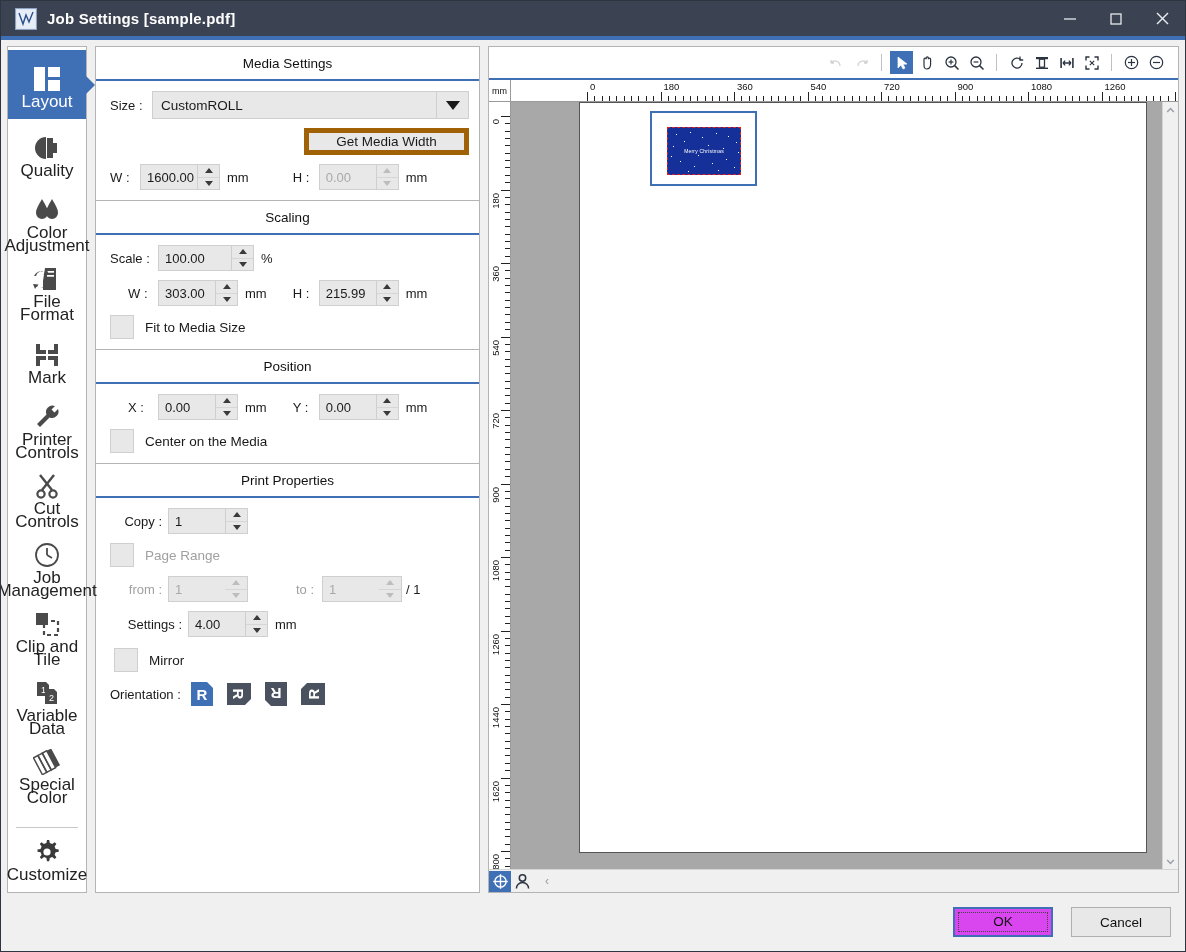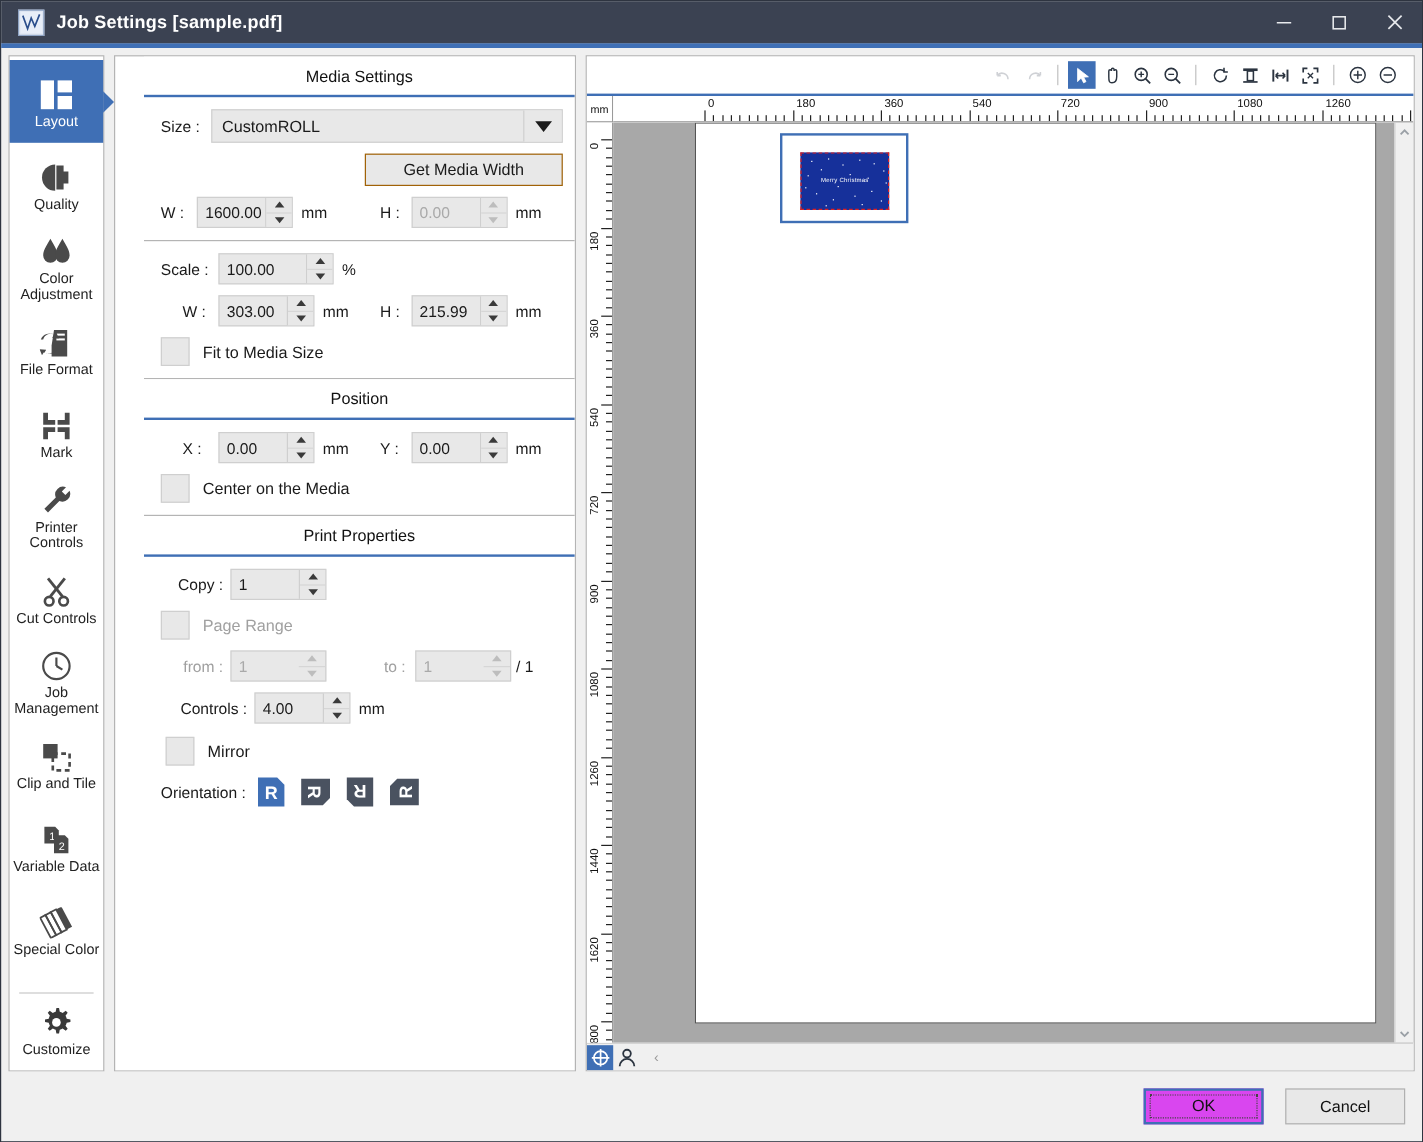--- a/index.html
+++ b/index.html
@@ -33,34 +33,34 @@
   .main { flex:1; display:flex; padding:6px 6px 0 6px; gap:0; overflow:hidden; }
 
   
   .sidebar { width:80px; flex:0 0 80px; background:#ffffff; border:1px solid #b4b4b4;
              display:flex; flex-direction:column; align-items:stretch; padding-top:3px;
              position:relative; }
   .side-item { height:69px; display:flex; flex-direction:column; align-items:center;
                justify-content:center; color:#333; position:relative; }
   .side-item .ico { height:30px; display:flex; align-items:flex-end; justify-content:center;
                     margin-bottom:3px; }
-  .side-item .lbl { font-size:12px; line-height:13px; text-align:center; color:#222; }
+  .side-item .lbl { font-size:17px; line-height:13px; text-align:center; color:#222; }
   .side-item.active { background:#3f6fb5; }
   .side-item.active .lbl { color:#fff; }
   .side-item.active::after { content:""; position:absolute; right:-9px; top:50%;
       transform:translateY(-50%); border-top:9px solid transparent;
       border-bottom:9px solid transparent; border-left:9px solid #3f6fb5; }
   .side-spacer { flex:1; }
   .side-sep { height:1px; background:#c8c8c8; margin:0 8px; }
   .side-item.customize { height:60px; margin-bottom:4px; }
 
   
   .settings { width:385px; flex:0 0 385px; margin-left:8px; background:#fff;
               border:1px solid #b4b4b4; display:flex; flex-direction:column;
-              overflow:hidden;padding-left:24px; }
+              overflow:hidden; }
   .group-hdr { text-align:center; font-size:13.5px; padding:9px 0 8px;
                border-bottom:2px solid #3f6fb5; background:#fff; color:#111; }
   .group-body { padding:10px 10px 10px 14px; border-bottom:1px solid #b4b4b4; }
   .group-body.last { border-bottom:none; }
 
   .row { display:flex; align-items:center; margin-bottom:9px; }
   .row:last-child { margin-bottom:0; }
   .lab { font-size:13px; color:#1a1a1a; white-space:nowrap; }
   .lab.dim { color:#a0a0a0; }
   .unit { font-size:13px; margin-left:7px; color:#1a1a1a; }
@@ -86,21 +86,21 @@
 
   
   .combo { background:#e8e8e8; border:1px solid #cfcfcf; height:28px; display:flex;
            align-items:stretch; }
   .combo .val { flex:1; display:flex; align-items:center; padding:0 8px; font-size:13.5px; }
   .combo .arrow { width:32px; background:#e8e8e8; border-left:1px solid #cfcfcf;
                   display:flex; align-items:center; justify-content:center; }
   .combo .arrow i { width:0;height:0;border-left:7px solid transparent;
                     border-right:7px solid transparent;border-top:9px solid #1a1a1a; }
 
-  .btn { background:#e8e8e8; border:1px solid #a16207; height:27px;
+  .btn { background:#e8e8e8; border:5px solid #a16207; height:27px;
          display:flex; align-items:center; justify-content:center; font-size:13.5px;
          color:#1a1a1a; }
 
   .chk { width:24px; height:24px; background:#e8e8e8; border:1px solid #cfcfcf;
          flex:0 0 24px; }
   .chk-lbl { margin-left:11px; font-size:13.5px; }
   .chk-lbl.dim { color:#a0a0a0; }
 
   
   .ori { display:flex; gap:11px; margin-left:8px; }
@@ -380,20 +380,21 @@
                 </div>
               <div class="dn">
                   <i></i>
                 </div>
             </div>
           </div>
           <div class="unit">mm</div>
         </div>
       </div>
 
+      <div class="group-hdr">Scaling</div>
       <div class="group-body">
         <div class="row">
           <div class="lab" style="width:48px">Scale :</div>
           <div class="field" style="width:96px">
             <div class="val">100.00</div>
             <div class="spin">
               <div class="up">
                   <i></i>
                 </div>
               <div class="dn">
@@ -514,21 +515,21 @@
                   <i></i>
                 </div>
               <div class="dn">
                   <i></i>
                 </div>
             </div>
           </div>
           <div class="unit" style="margin-left:4px">/ 1</div>
         </div>
         <div class="row">
-          <div class="lab" style="width:72px;text-align:right">Controls :</div>
+          <div class="lab" style="width:72px;text-align:right">Settings :</div>
           <div class="field" style="width:80px;margin-left:6px">
             <div class="val">4.00</div>
             <div class="spin">
               <div class="up">
                   <i></i>
                 </div>
               <div class="dn">
                   <i></i>
                 </div>
             </div>

